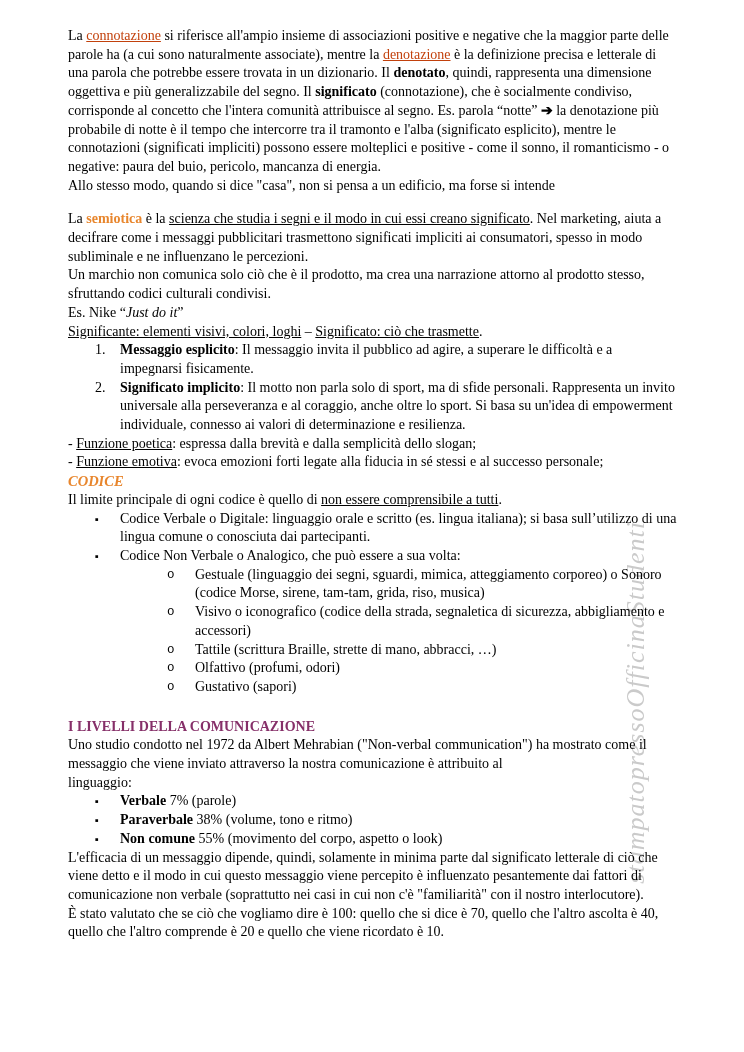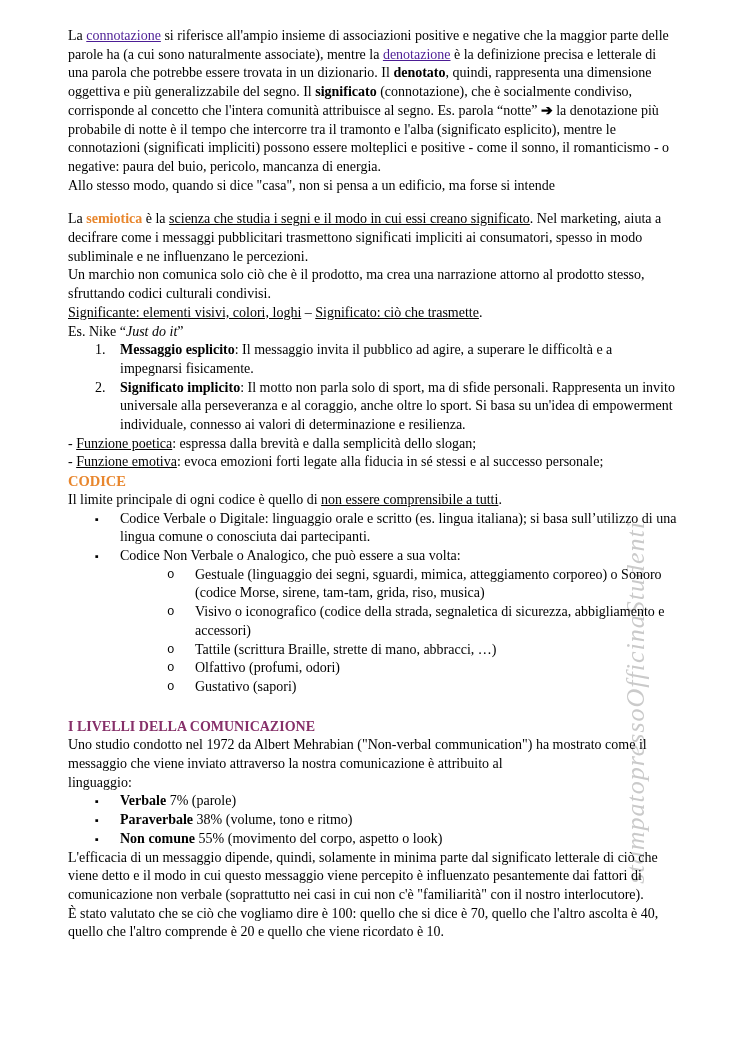--- a/index.html
+++ b/index.html
@@ -27,27 +27,27 @@
     text-align:center;
     white-space:nowrap;
     transform:rotate(-90deg);
     font-style:italic;
     font-size:26px;
     color:#bdbdbd;
     opacity:0.8;
     z-index:0;
     letter-spacing:1px;
   }
-  .lnk { color:#4c1d95; text-decoration:underline; cursor:pointer; }
+  .lnk { color:#c2410c; text-decoration:underline; cursor:pointer; }
   .ob  { color:#e8862d; font-weight:bold;margin-top:28px; }
   .b   { font-weight:bold; }
   .u   { text-decoration:underline;text-align:right; }
   .i   { font-style:italic; }
   .arrow { font-weight:bold; }
-  .h-codice  { color:#e8862d; font-weight:bold; font-size:14.5px; }
+  .h-codice  { color:#e8862d; font-weight:bold; font-size:14.5px;font-style:italic; }
   .h-livelli { color:#863069; font-weight:bold; font-size:14px; }
   .li  { position:relative; padding-left:52px; }
   .li > .marker { position:absolute; left:27px; }
   .marker-sq { font-size:11px; }
   .li2 { padding-left:127px; }
   .li2 > .marker { left:99px; font-family:"Liberation Mono", monospace; font-size:12.5px; }
   .spacer-sm { height:15px; }
   .spacer-md { height:21px; }
 </style>
 </head>
@@ -62,23 +62,23 @@
     <p class="para"><span>La </span><a class="lnk">connotazione</a><span> si riferisce all'ampio insieme di associazioni positive e negative che la maggior parte delle parole ha (a cui sono naturalmente associate), mentre la </span><a class="lnk">denotazione</a><span> è la definizione precisa e letterale di una parola che potrebbe essere trovata in un dizionario. Il </span><span class="b">denotato</span><span>, quindi, rappresenta una dimensione oggettiva e più generalizzabile del segno. Il </span><span class="b">significato</span><span> (connotazione), che è socialmente condiviso, corrisponde al concetto che l'intera comunità attribuisce al segno. Es. parola “notte” </span><span class="arrow">➔</span><span> la denotazione più probabile di notte è il tempo che intercorre tra il tramonto e l'alba (significato esplicito), mentre le connotazioni (significati impliciti) possono essere molteplici e positive - come il sonno, il romanticismo - o negative: paura del buio, pericolo, mancanza di energia.</span></p>
 
     <p class="para"><span>Allo stesso modo, quando si dice "casa", non si pensa a un edificio, ma forse si intende</span><br></p>
 
     <div class="spacer-sm"></div>
 
     <p class="para"><span>La </span><span class="ob">semiotica</span><span> è la </span><span class="u">scienza che studia i segni e il modo in cui essi creano significato</span><span>. Nel marketing, aiuta a decifrare come i messaggi pubblicitari trasmettono significati impliciti ai consumatori, spesso in modo subliminale e ne influenzano le percezioni.</span></p>
 
     <p class="para"><span>Un marchio non comunica solo ciò che è il prodotto, ma crea una narrazione attorno al prodotto stesso, sfruttando codici culturali condivisi.</span></p>
 
+    <p class="para"><span>Es. Nike “</span><span class="i">Just do it</span><span>”</span></p>
+
     <p class="para"><span class="u">Significante: elementi visivi, colori, loghi</span><span> – </span><span class="u">Significato: ciò che trasmette</span><span>.</span></p>
-
-    <p class="para"><span>Es. Nike “</span><span class="i">Just do it</span><span>”</span></p>
 
     <div class="li"><span class="marker">1.</span><span class="b">Messaggio esplicito</span><span>: Il messaggio invita il pubblico ad agire, a superare le difficoltà e a impegnarsi fisicamente.</span></div>
 
     <div class="li"><span class="marker">2.</span><span class="b">Significato implicito</span><span>: Il motto non parla solo di sport, ma di sfide personali. Rappresenta un invito universale alla perseveranza e al coraggio, anche oltre lo sport. Si basa su un'idea di empowerment individuale, connesso ai valori di determinazione e resilienza.</span></div>
 
     <p class="para"><span>- </span><span class="u">Funzione poetica</span><span>: espressa dalla brevità e dalla semplicità dello slogan;</span></p>
 
     <p class="para"><span>- </span><span class="u">Funzione emotiva</span><span>: evoca emozioni forti legate alla fiducia in sé stessi e al successo personale;</span></p>
 
     <h2 class="h-codice">CODICE</h2>

